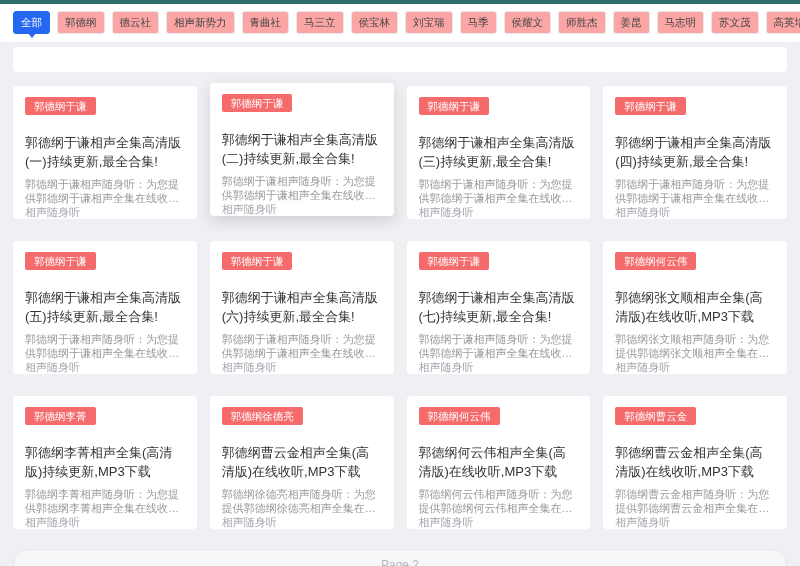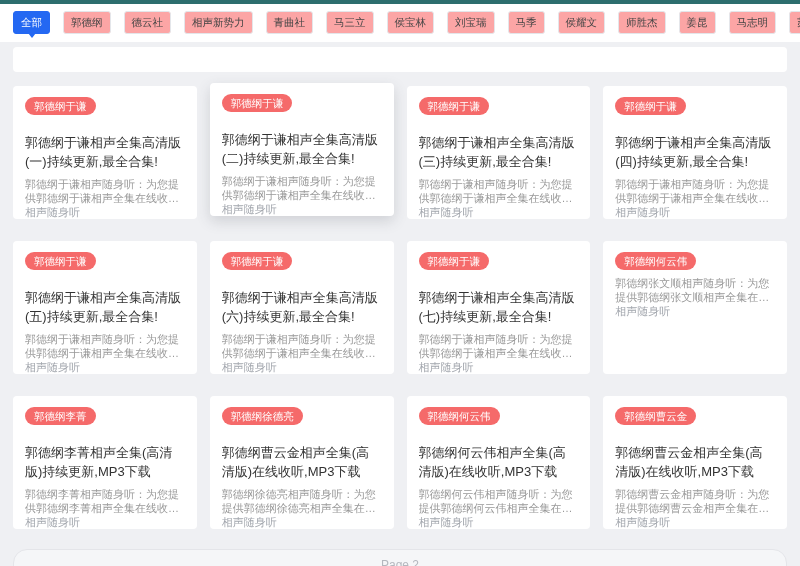--- a/index.html
+++ b/index.html
@@ -10,21 +10,21 @@
   }
   .top-strip {
     height: 4px;
     background: #2d6e6e;
   }
   .tab-bar {
     background: #ffffff;
     padding: 7px 13px 8px 13px;
     display: flex;
     align-items: center;
-    gap: 13px;
+    gap: 7px;
     white-space: nowrap;
     overflow: hidden;
   }
   .tab {
     font-size: 10.5px;
     color: #454545;
     background: #fca5a5;
     border: 1px solid #e4e6ea;
     border-radius: 3px;
     padding: 4px 7px;
@@ -74,21 +74,21 @@
     box-shadow: 0 5px 14px rgba(60, 64, 80, 0.18);
     transform: translateY(-3px);
   }
   .card-badge {
     display: inline-block;
     background: #f56a6a;
     color: #ffffff;
     font-size: 10.5px;
     line-height: 12px;
     padding: 3px 9px;
-    border-radius: 9px;
+    border-radius: 2px;
   }
   .card-title {
     margin-top: 18px;
     font-size: 13px;
     font-weight: 400;
     color: #333333;
     line-height: 19px;
     height: 38px;
     overflow: hidden;
   }
@@ -209,20 +209,21 @@
 
       <div class="card">
         <span class="card-badge">郭德纲于谦</span>
         <div class="card-title">郭德纲于谦相声全集高清版(七)持续更新,最全合集!</div>
         <div class="card-desc">郭德纲于谦相声随身听：为您提供郭德纲于谦相声全集在线收听，郭德纲...</div>
         <div class="card-tag">相声随身听</div>
       </div>
 
       <div class="card">
         <span class="card-badge">郭德纲何云伟</span>
+        <div class="card-title">郭德纲张文顺相声全集(高清版)在线收听,MP3下载</div>
         <div class="card-desc">郭德纲张文顺相声随身听：为您提供郭德纲张文顺相声全集在线收听，郭...</div>
         <div class="card-tag">相声随身听</div>
       </div>
 
       <div class="card">
         <span class="card-badge">郭德纲李菁</span>
         <div class="card-title">郭德纲李菁相声全集(高清版)持续更新,MP3下载</div>
         <div class="card-desc">郭德纲李菁相声随身听：为您提供郭德纲李菁相声全集在线收听，郭德纲...</div>
         <div class="card-tag">相声随身听</div>
       </div>

